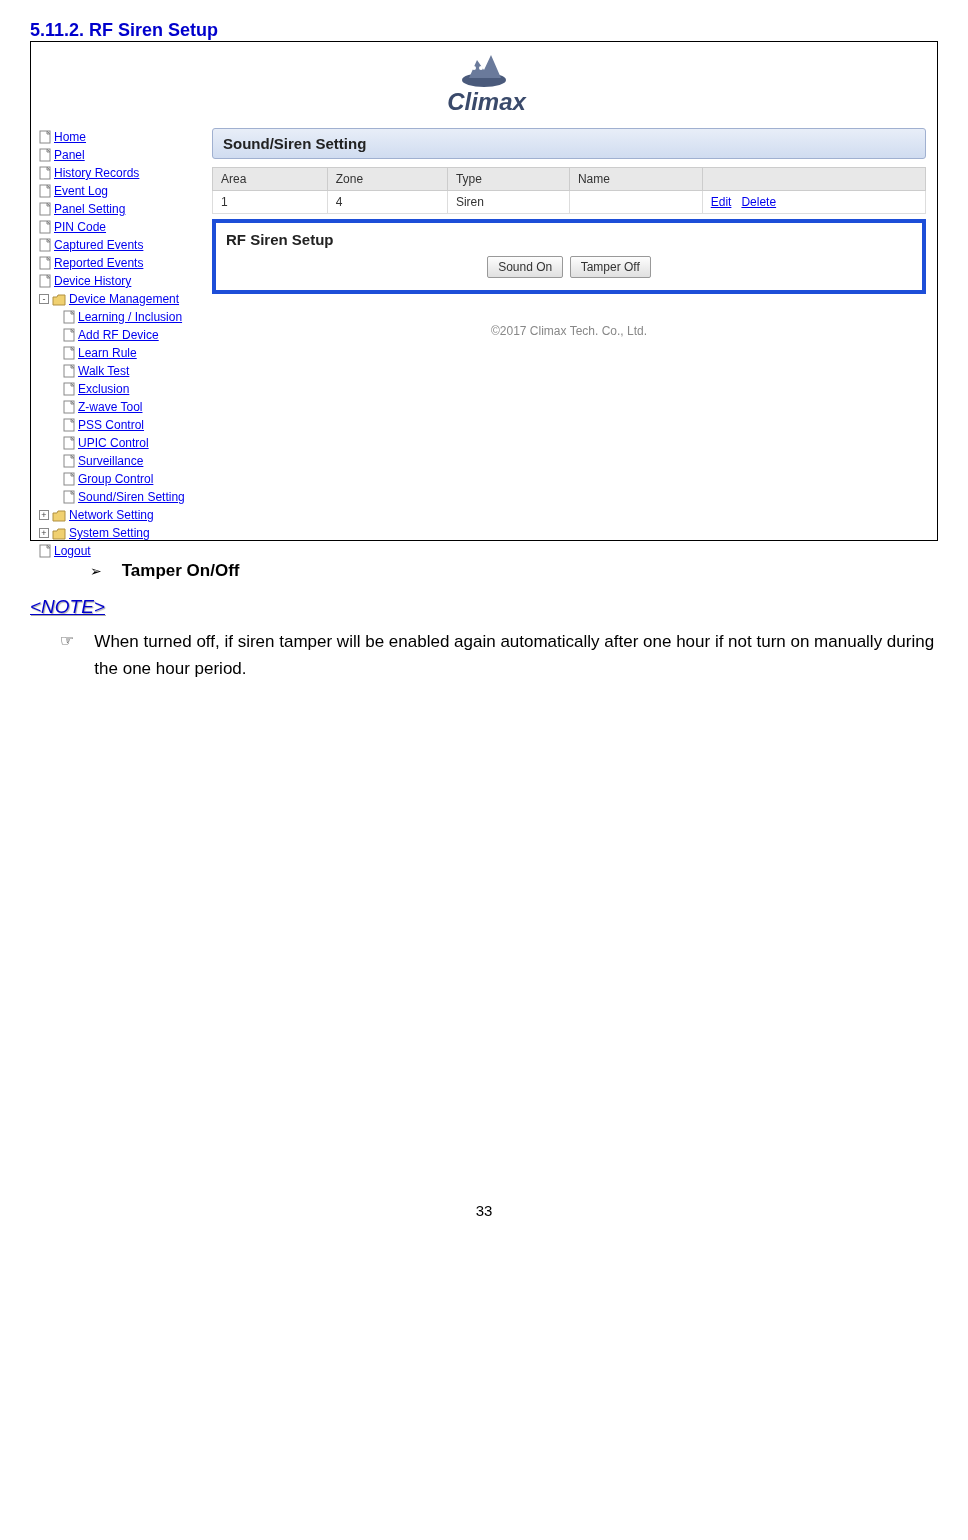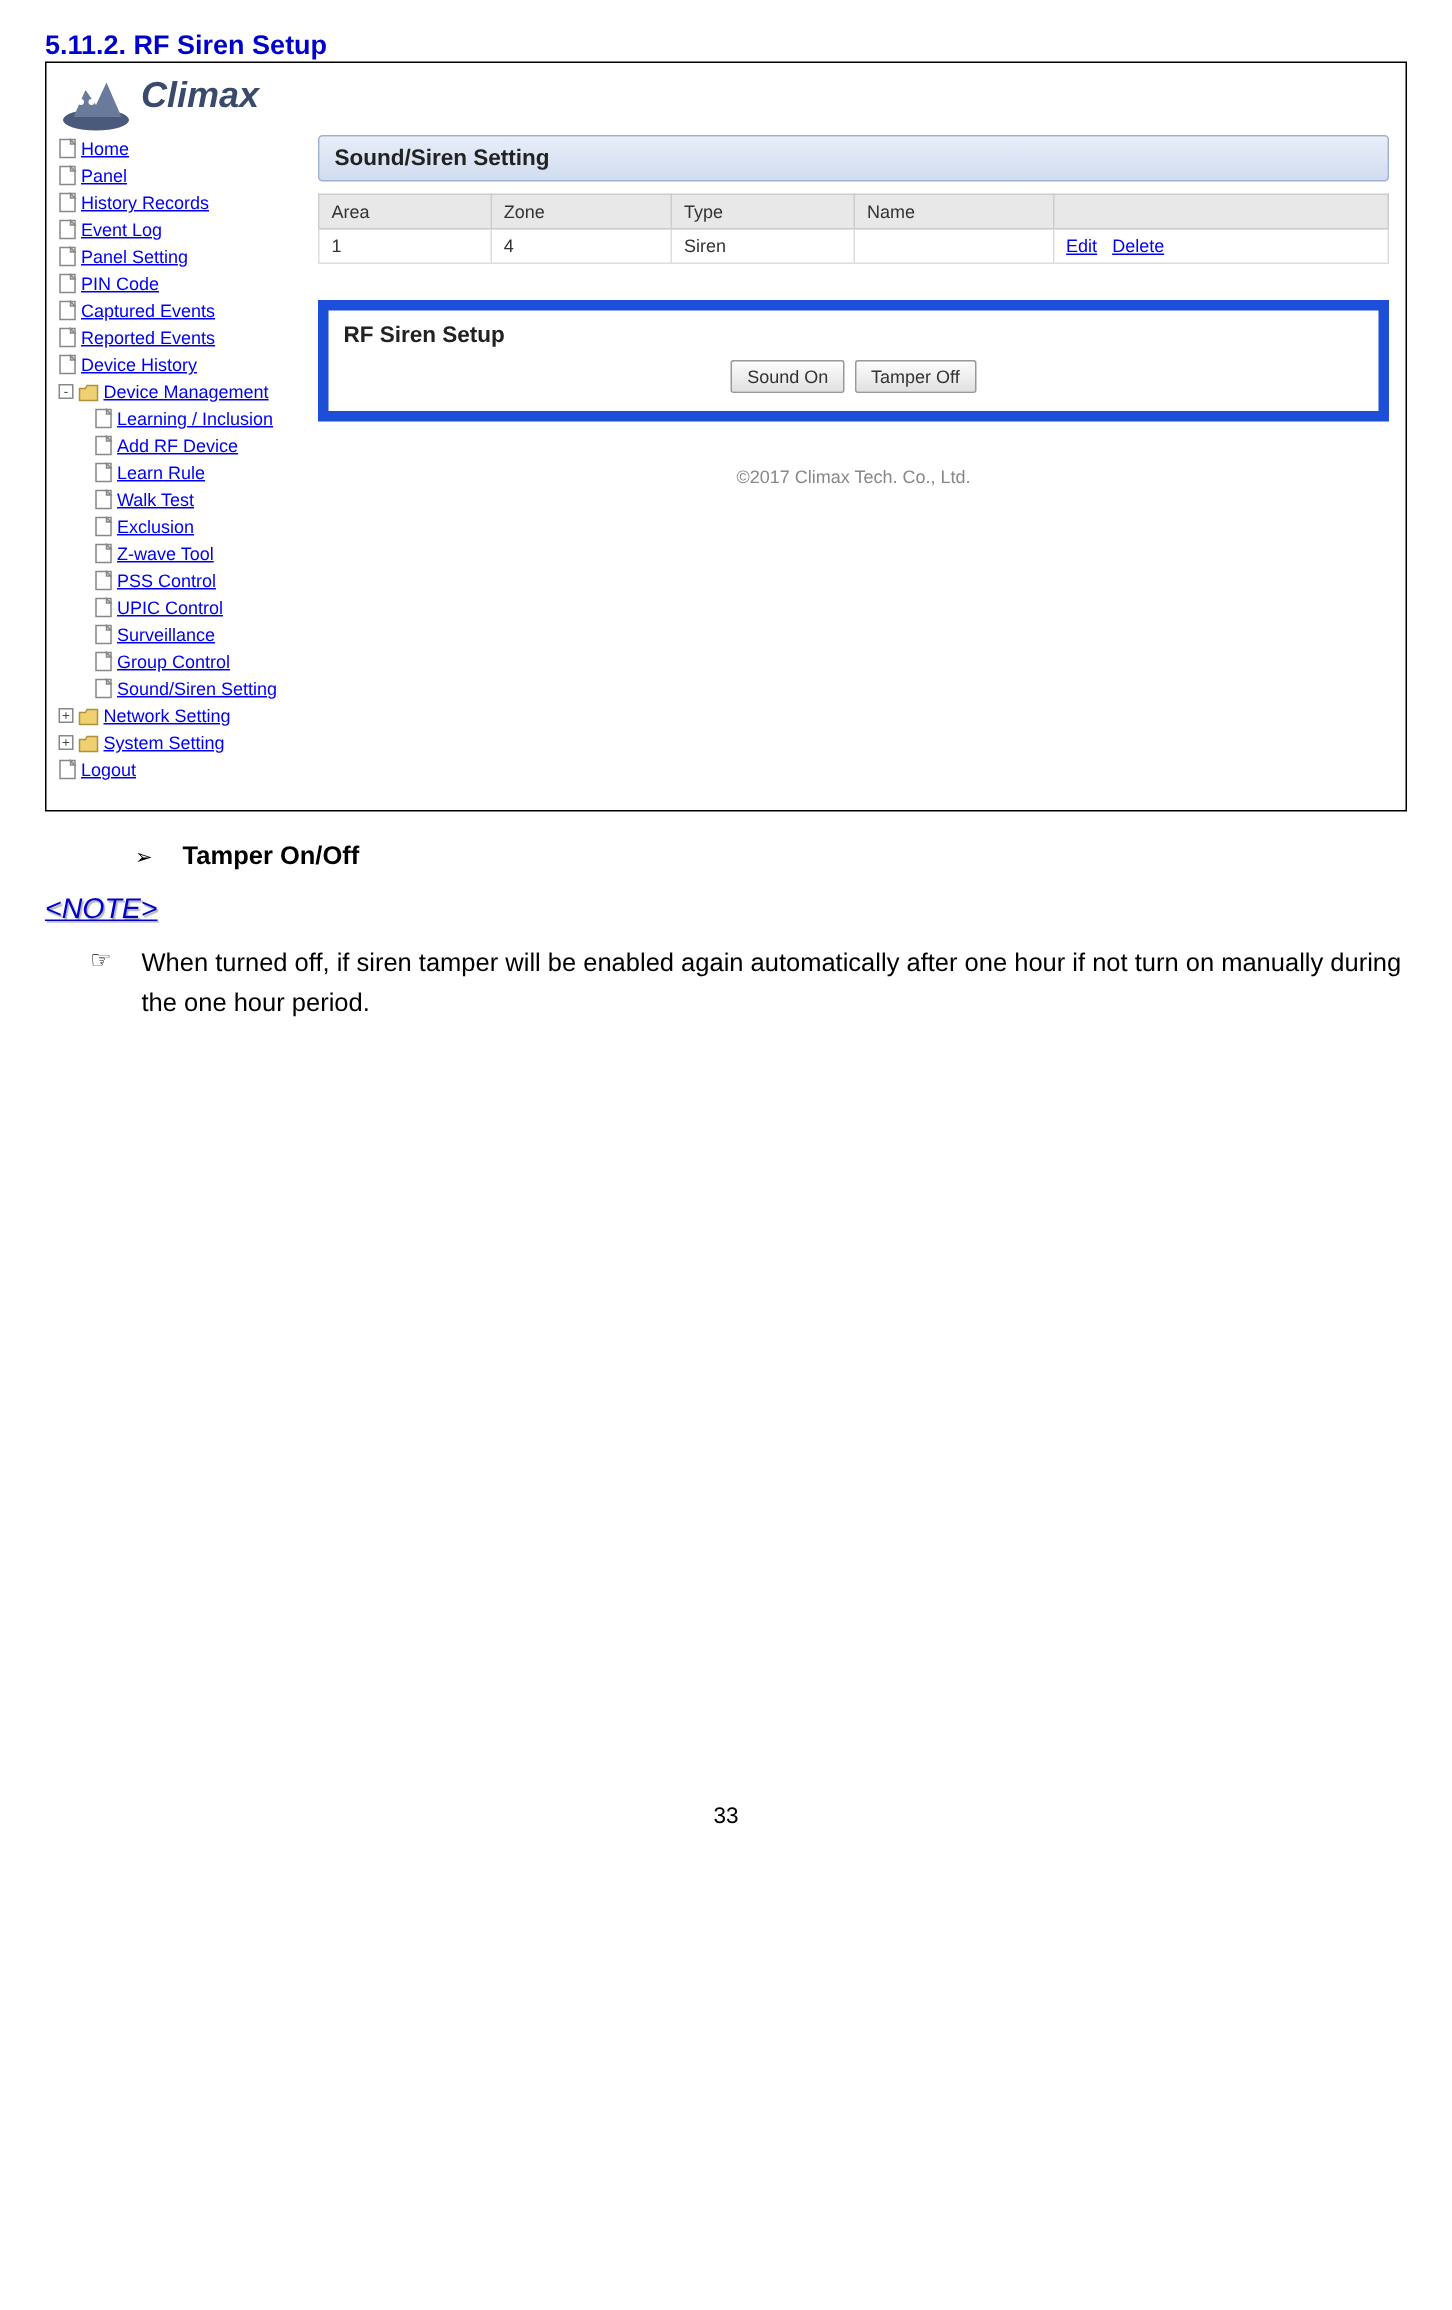--- a/index.html
+++ b/index.html
@@ -18,22 +18,24 @@
     .screenshot-container {
       border: 1px solid #000;
       padding: 6px;
       background: #fff;
       margin-bottom: 20px;
       height: 500px;
       position: relative;
     }
     .logo-area {
       display: flex;
-      align-items: flex-start;
+      align-items: center;
+      margin-bottom: 10px;
       padding: 2px;
+      flex-direction: column;
     }
     .logo-text {
       font-size: 24px;
       font-weight: bold;
       font-style: italic;
       color: #3a4a6b;
       margin-left: 5px;
     }
     .logo-icon {
       width: 50px;
@@ -117,22 +119,22 @@
     .data-table td {
       border: 1px solid #ddd;
       padding: 4px 8px;
       color: #333;
     }
     .data-table a {
       color: #0000ee;
       text-decoration: underline;
     }
     .rf-box {
-      border: 7px solid #1d4ed8;
-      margin-top: 24px;
+      border: 4px solid #1d4ed8;
+      margin-top: 5px;
       padding: 8px 10px 12px 10px;
     }
     .rf-box-title {
       font-size: 15px;
       font-weight: bold;
       color: #222;
       margin-bottom: 8px;
     }
     .rf-buttons {
       text-align: center;

